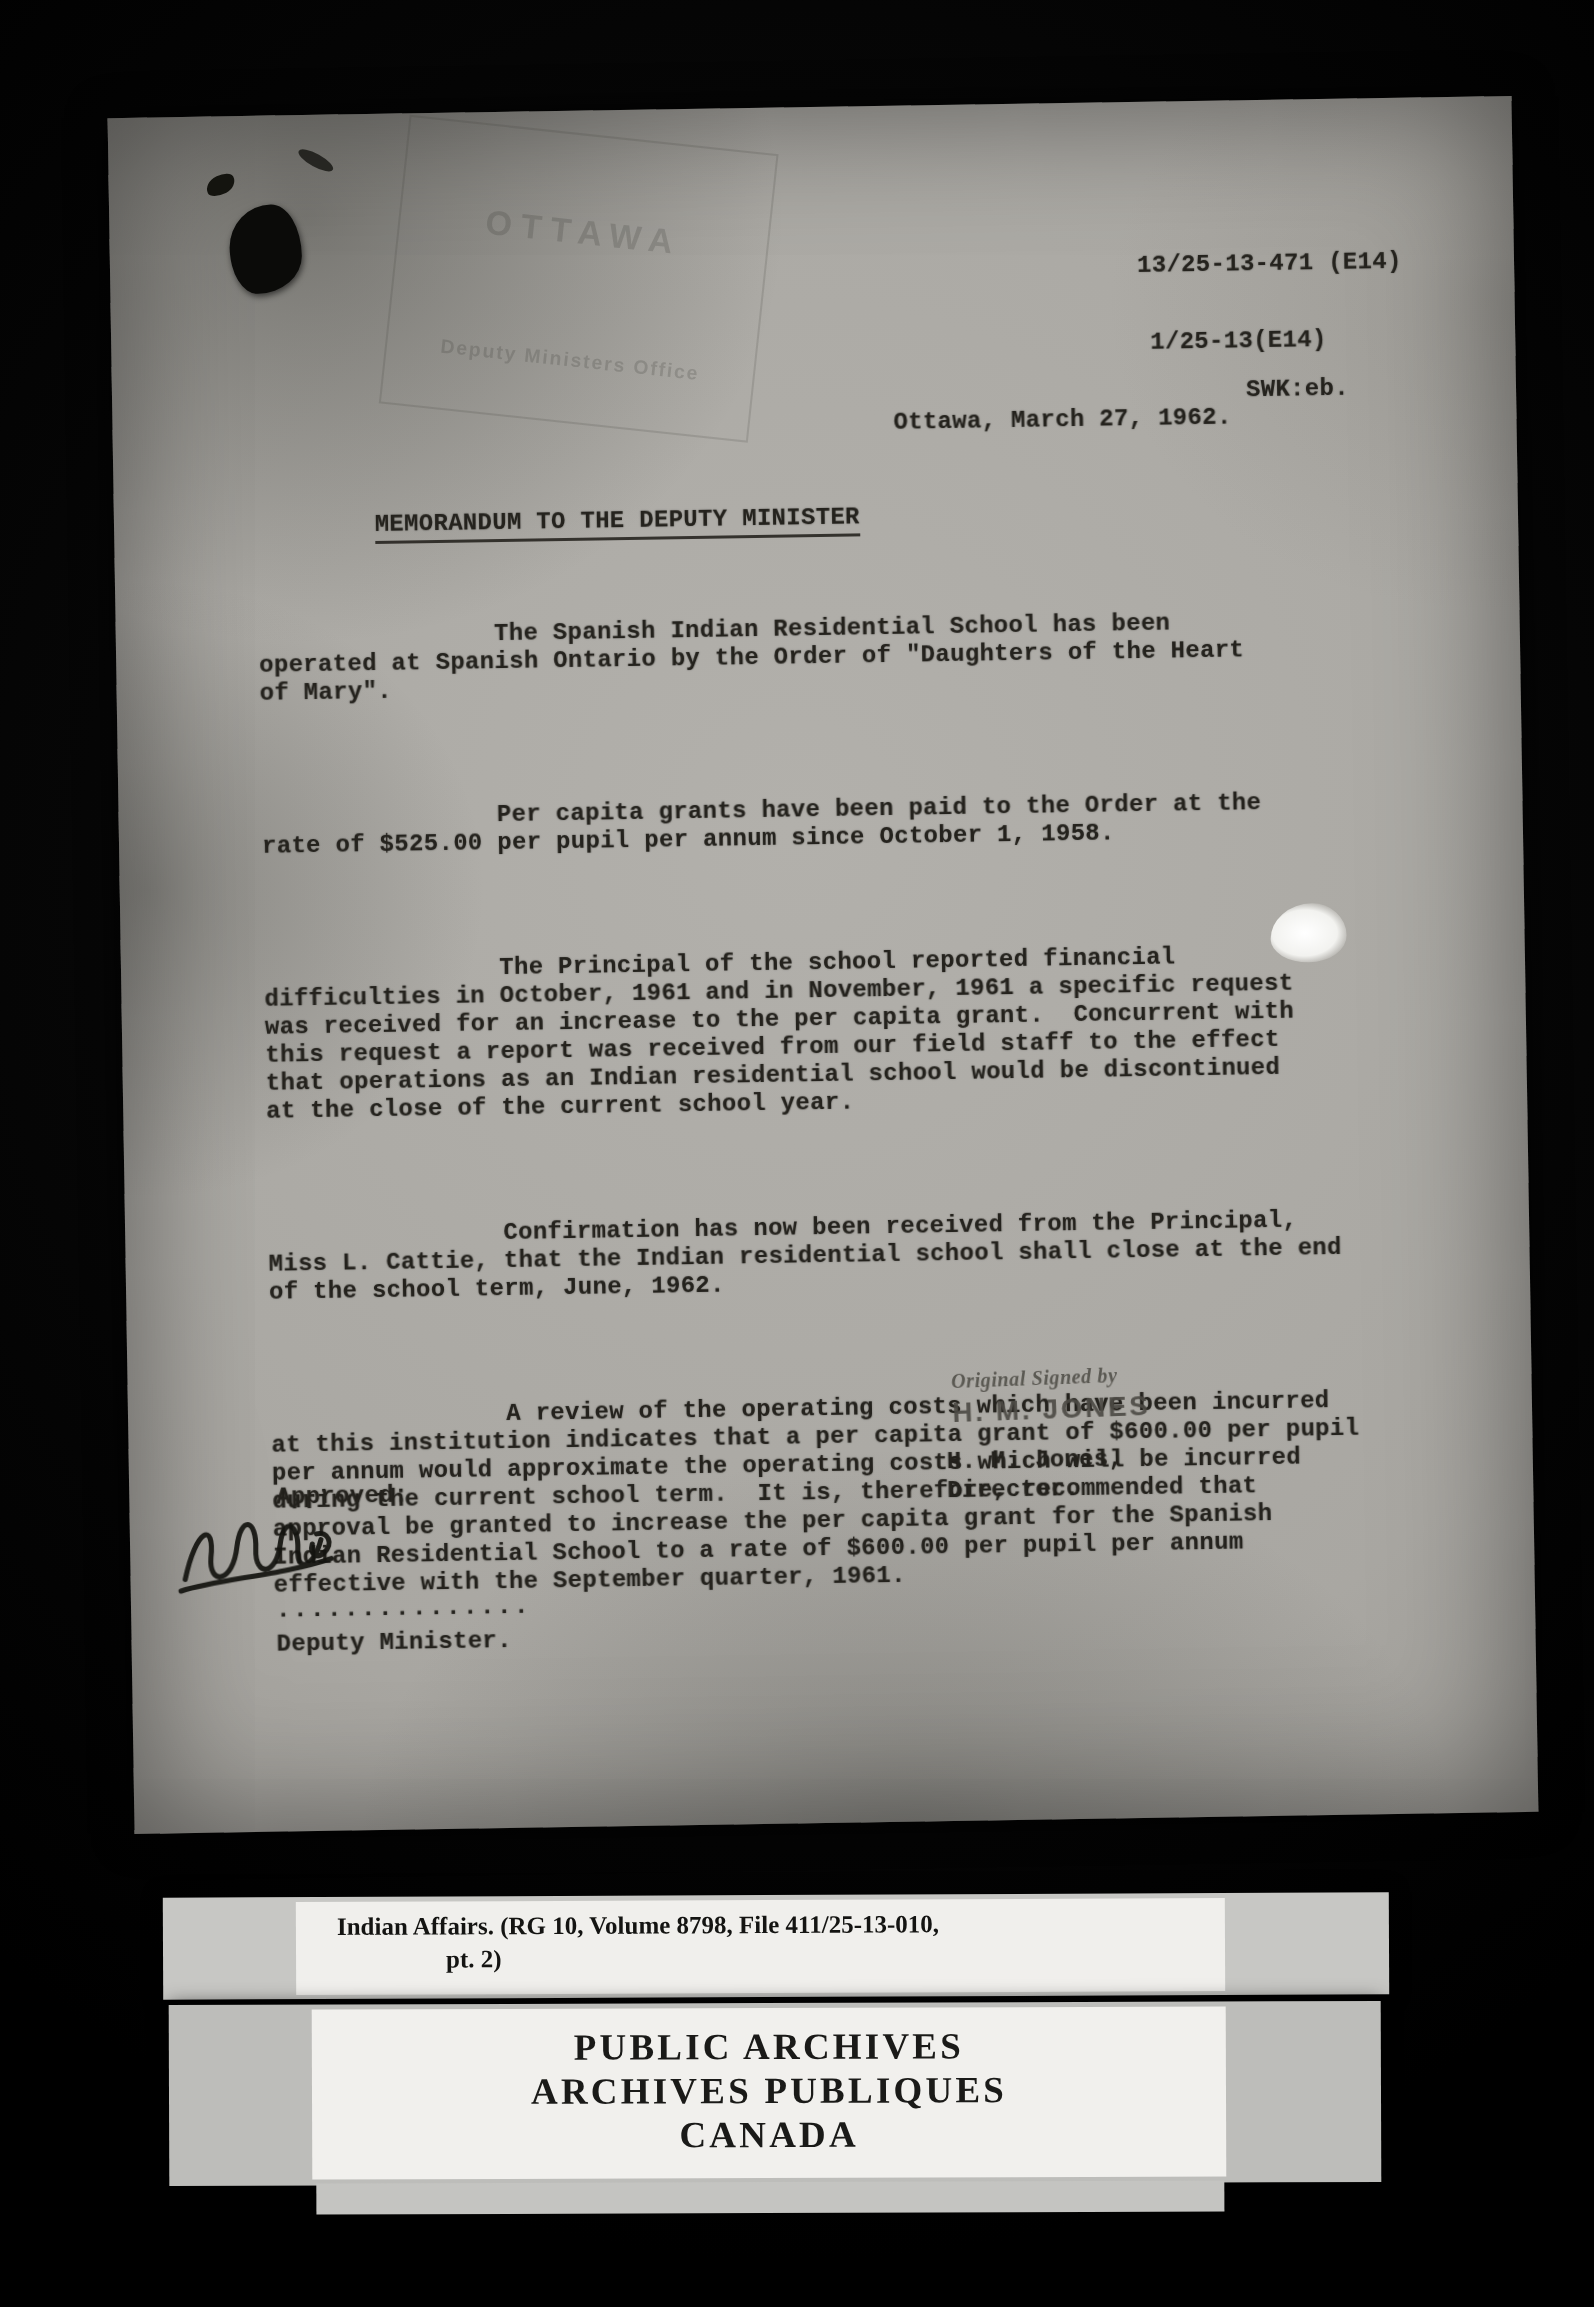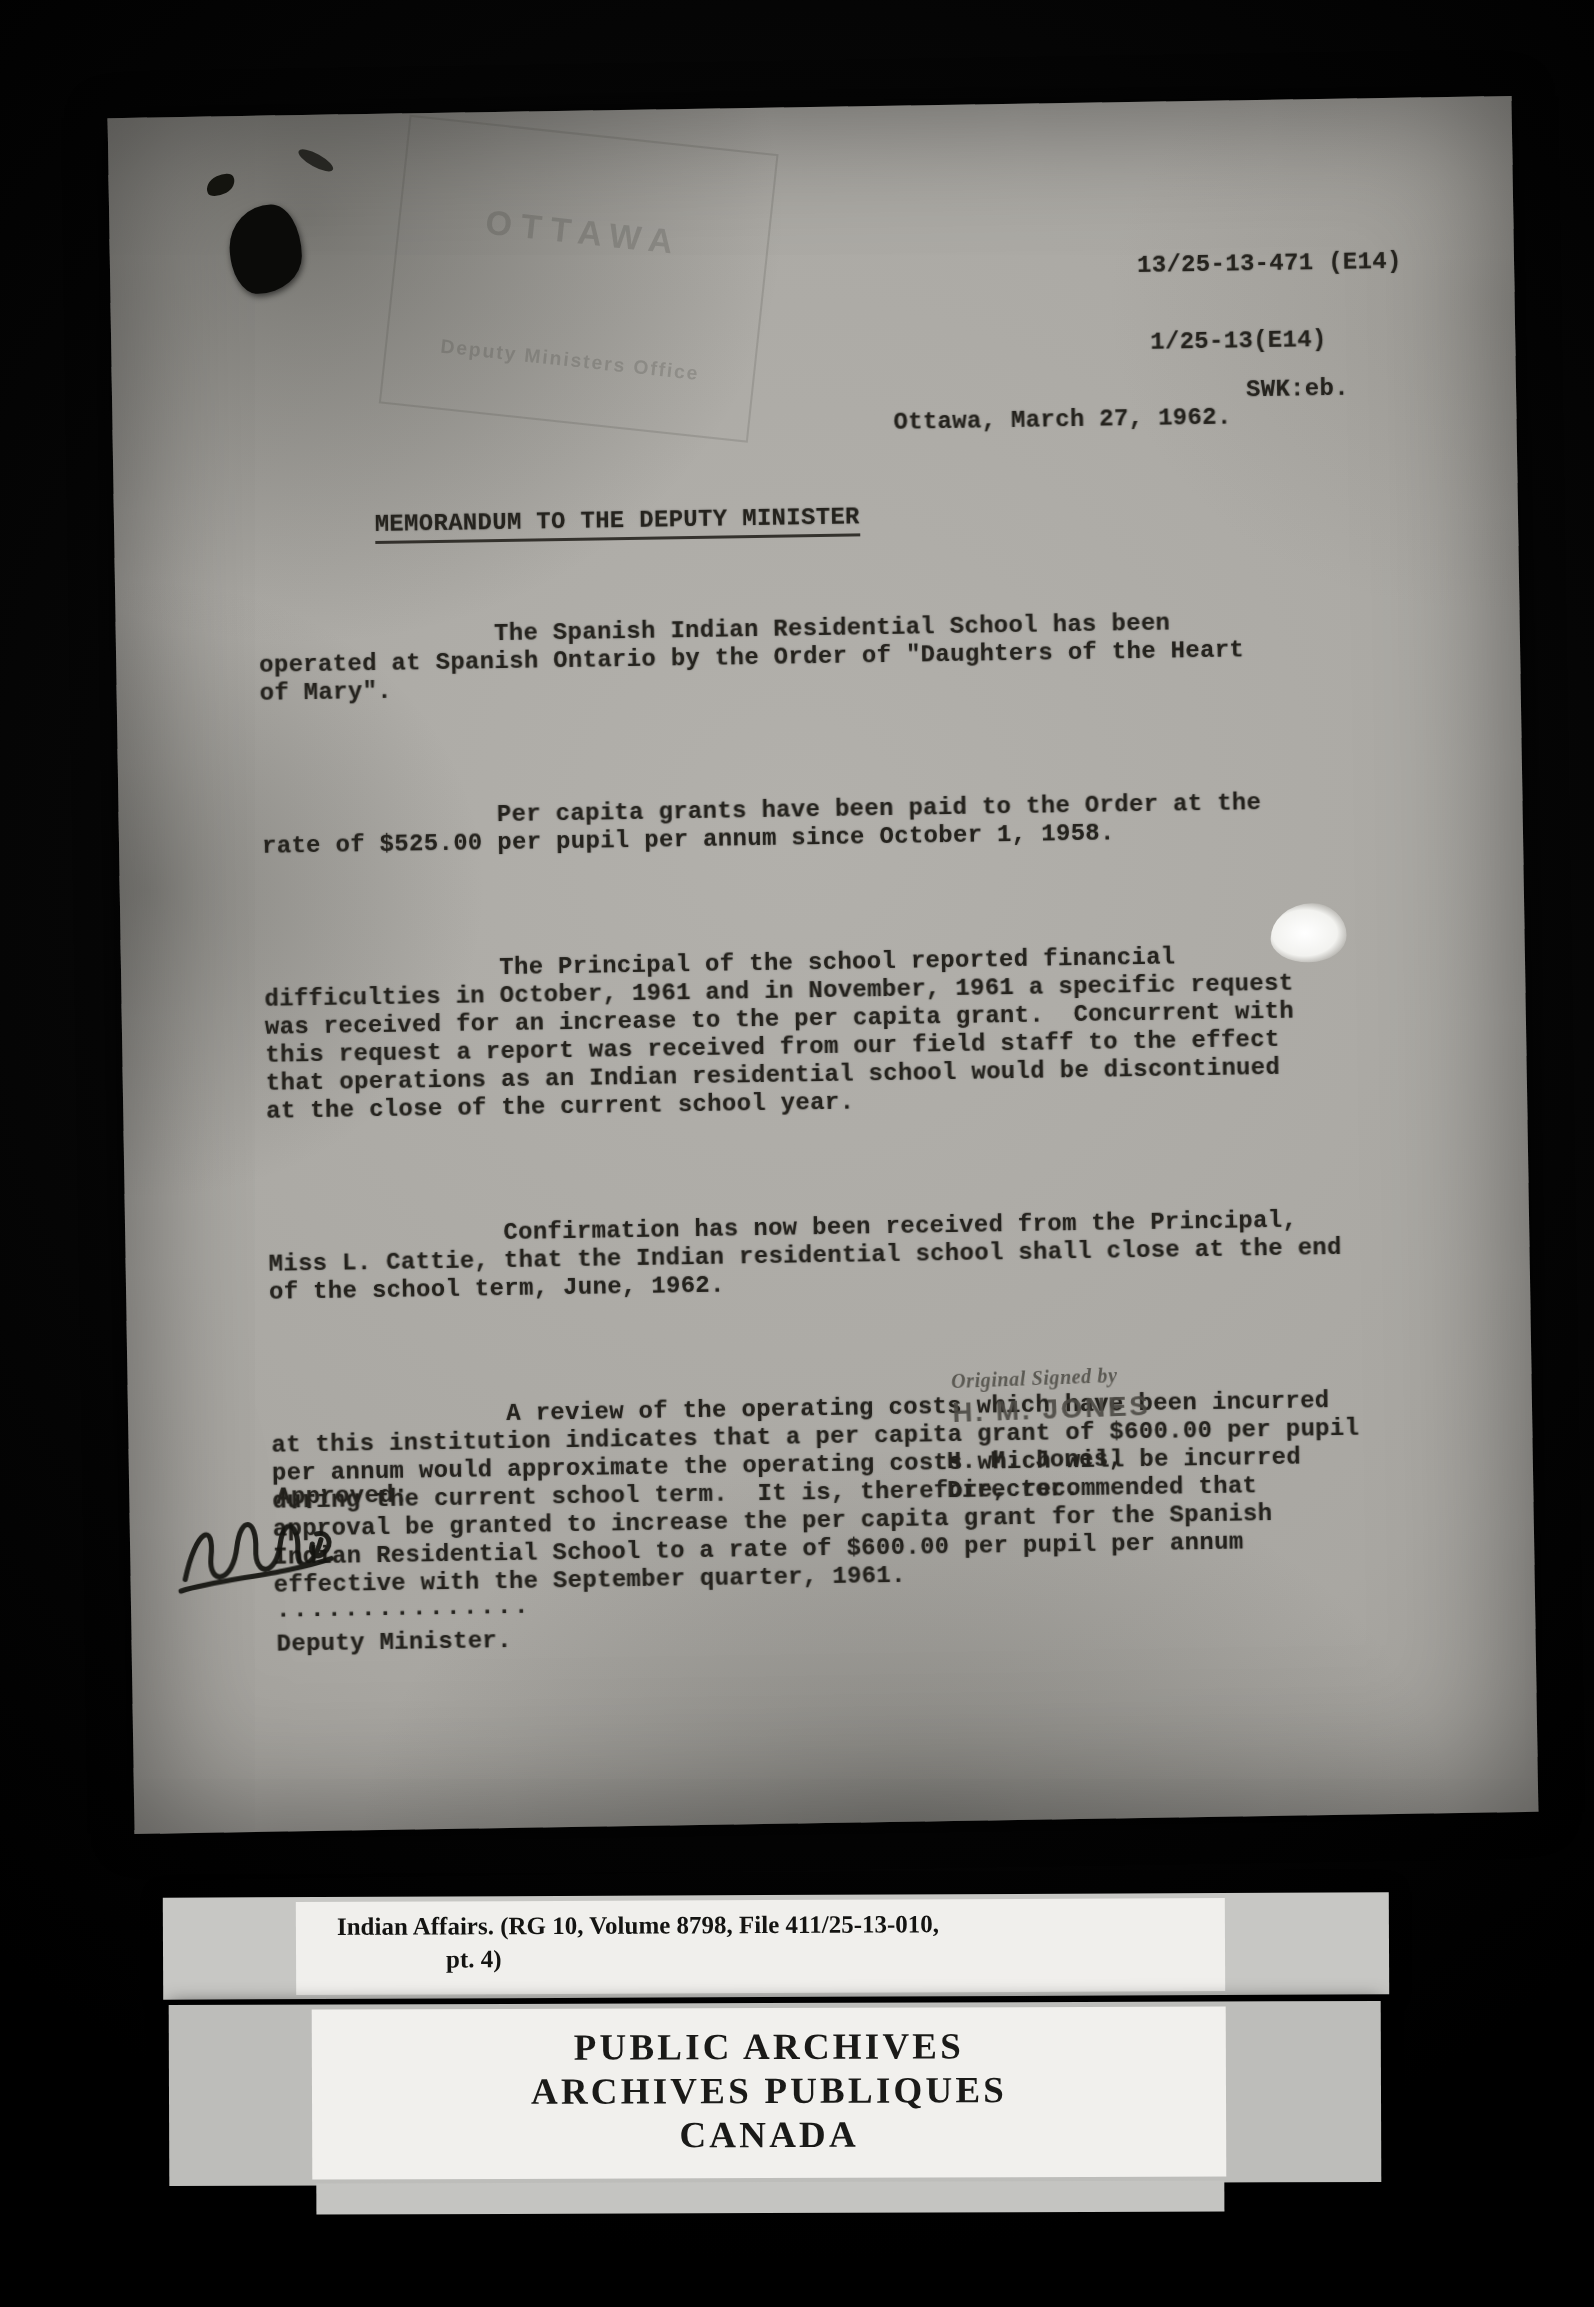--- a/index.html
+++ b/index.html
@@ -161,21 +161,21 @@
         <path d="M8 120 C 60 104, 150 100, 216 78"></path>
         <path d="M196 44 C 212 40, 220 58, 206 70 C 196 79, 186 72, 190 58"></path>
       </g>
     </svg>
 
   </div>
 
   <div class="band1-outer">
     <div class="band1-inner">
       <div class="ref-line one">Indian Affairs. (RG 10, Volume 8798, File 411/25-13-010,</div>
-      <div class="ref-line two">pt. 4)</div>
+      <div class="ref-line two">pt. 2)</div>
     </div>
   </div>
 
   <div class="band2-outer">
     <div class="band2-inner">
       <div class="pad">
         <div class="arch-line">PUBLIC ARCHIVES</div>
         <div class="arch-line">ARCHIVES PUBLIQUES</div>
         <div class="arch-line">CANADA</div>
       </div>

